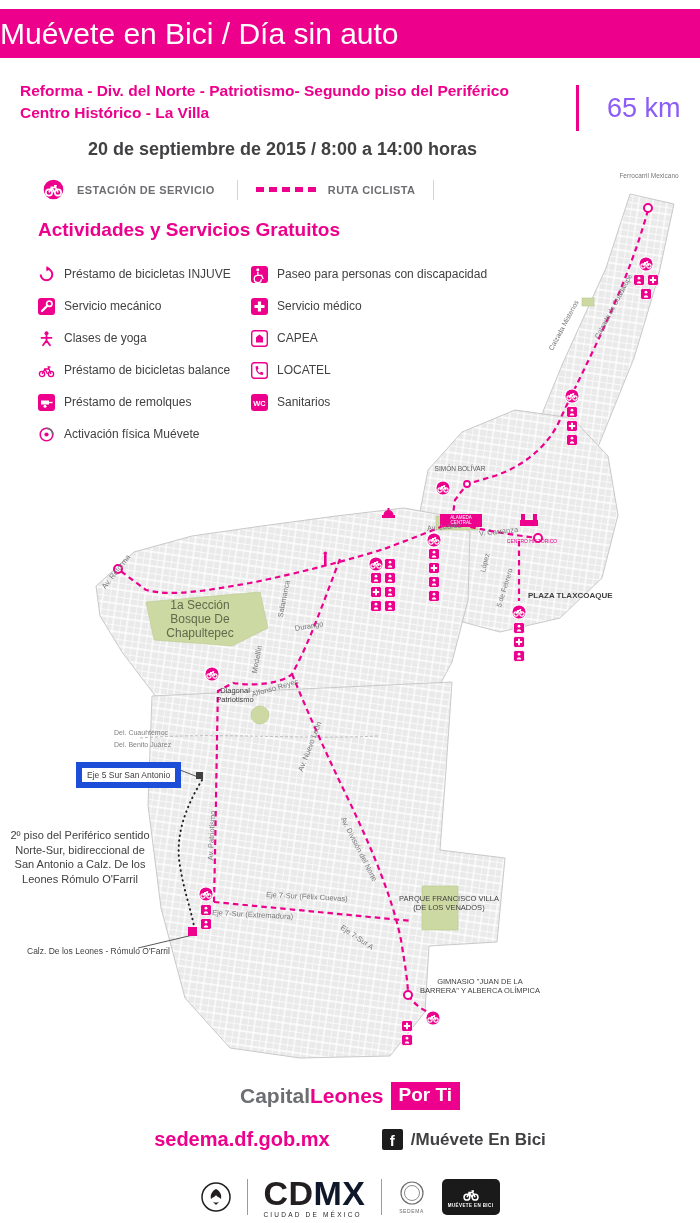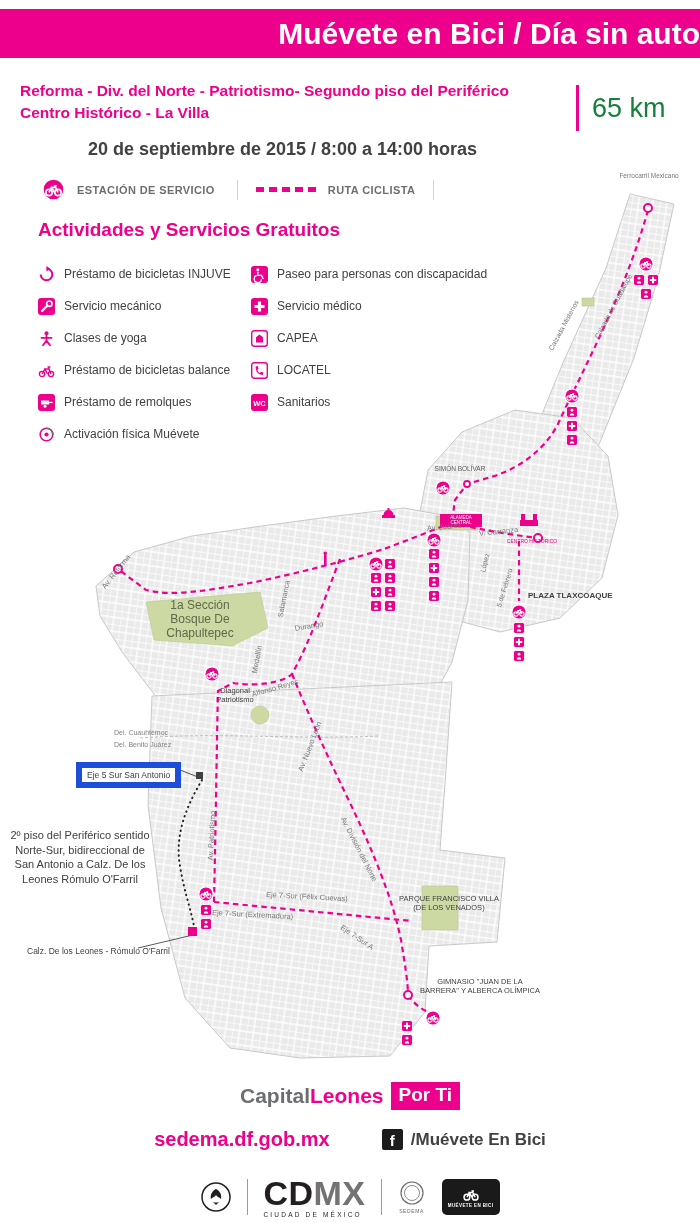--- a/index.html
+++ b/index.html
@@ -1,26 +1,26 @@
 <!DOCTYPE html>
 <html><head>
 <meta charset="utf-8">
 <style>
   html,body{margin:0;padding:0;background:#fff;}
   .poster{position:relative;width:700px;height:1223px;background:#fff;overflow:hidden;
           font-family:"Liberation Sans",sans-serif;color:#414042;}
 
   
   .hdr{position:absolute;top:9px;left:0;width:700px;height:49px;background:#EC008C;}
-  .hdr h1{margin:0;line-height:49px;text-align:right;color:#fff;font-size:30px;font-weight:bold;border-radius:14px;}
+  .hdr h1{margin:0;line-height:49px;text-align:left;color:#fff;font-size:30px;font-weight:normal;border-radius:14px;}
 
   .route{position:absolute;top:80px;left:20px;width:545px;text-align:left;
          color:#EC008C;font-weight:bold;font-size:15.5px;line-height:1.4;}
   .km{position:absolute;top:85px;left:576px;height:46px;border-left:3px solid #EC008C;
-      padding-left:13px;display:flex;align-items:center;font-size:27px;color:#15803d;}
+      padding-left:28px;display:flex;align-items:center;font-size:27px;color:#8b5cf6;}
   .date{position:absolute;top:139px;left:0;width:565px;text-align:center;
         font-size:18px;font-weight:bold;color:#414042;}
 
   
   .legend{position:absolute;top:176px;left:40px;display:flex;align-items:center;z-index:3;}
   .leg-station{display:flex;align-items:center;gap:10px;padding-right:22px;}
   .leg-route{display:flex;align-items:center;gap:12px;border-left:1px solid #d1d3d4;
              border-right:1px solid #d1d3d4;padding:4px 18px;}
   .leg-label{font-size:11px;font-weight:bold;color:#6d6e71;letter-spacing:.4px;}
   .dashes{width:60px;height:5px;background:repeating-linear-gradient(90deg,#EC008C 0 8px,transparent 8px 13px);}
@@ -59,21 +59,21 @@
   .website{color:#EC008C;font-size:20px;font-weight:bold;}
   .fb{display:flex;align-items:center;gap:8px;}
   .fb-ic{width:21px;height:21px;background:#1c1c1c;color:#fff;font-weight:bold;font-size:15px;
       display:flex;align-items:flex-end;justify-content:center;border-radius:2px;line-height:1.2;}
   .fb-label{font-size:17px;font-weight:bold;color:#414042;}
   .logos{position:absolute;top:1176px;left:0;width:700px;display:flex;justify-content:center;
       align-items:center;gap:15px;z-index:3;}
   .vline{width:1px;height:36px;background:#9a9b9e;}
   .cdmx{display:flex;flex-direction:column;line-height:1;}
   .cdmx-word{font-size:34px;font-weight:bold;letter-spacing:0.5px;}
-  .cdmx-cd{color:#231f20;} .cdmx-mx{color:#737373;}
+  .cdmx-cd{color:#231f20;} .cdmx-mx{color:#0f172a;}
   .cdmx-tag{font-size:6.5px;letter-spacing:2.2px;color:#231f20;margin-top:2px;}
   .seal{display:flex;flex-direction:column;align-items:center;color:#6d6e71;}
   .muevete-box{width:58px;height:36px;background:#1a1a1a;border-radius:5px;display:flex;
       flex-direction:column;align-items:center;justify-content:center;gap:1px;}
   .muevete-label{color:#fff;font-size:4.5px;font-weight:bold;letter-spacing:.4px;}
 </style>
 </head>
 <body>
 
 <svg width="0" height="0" style="position:absolute" aria-hidden="true">

